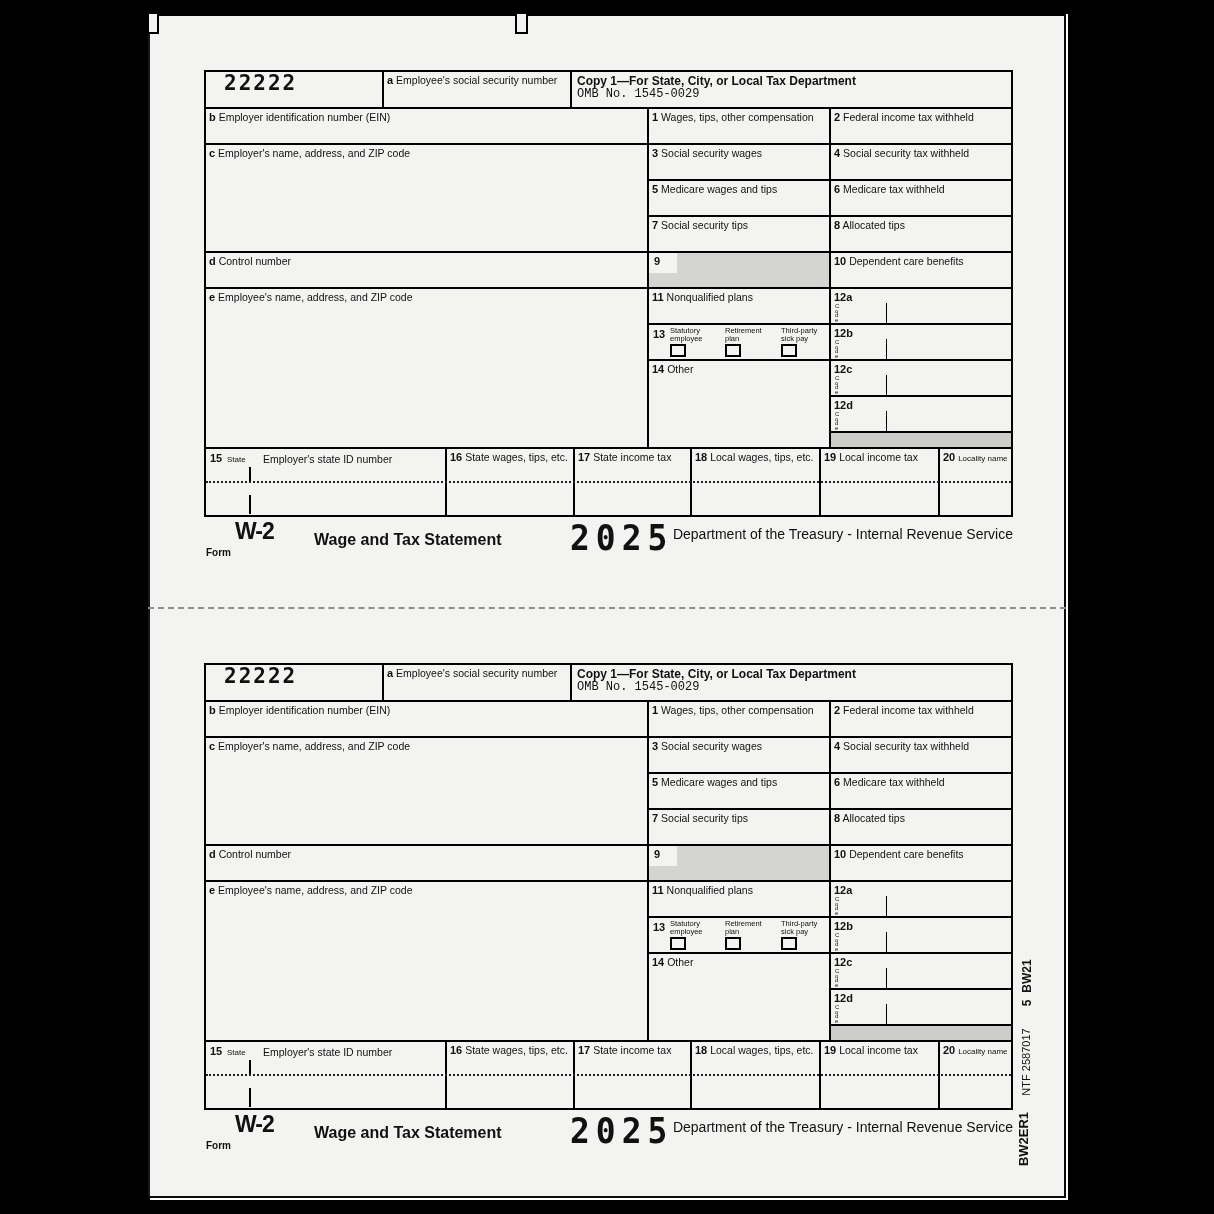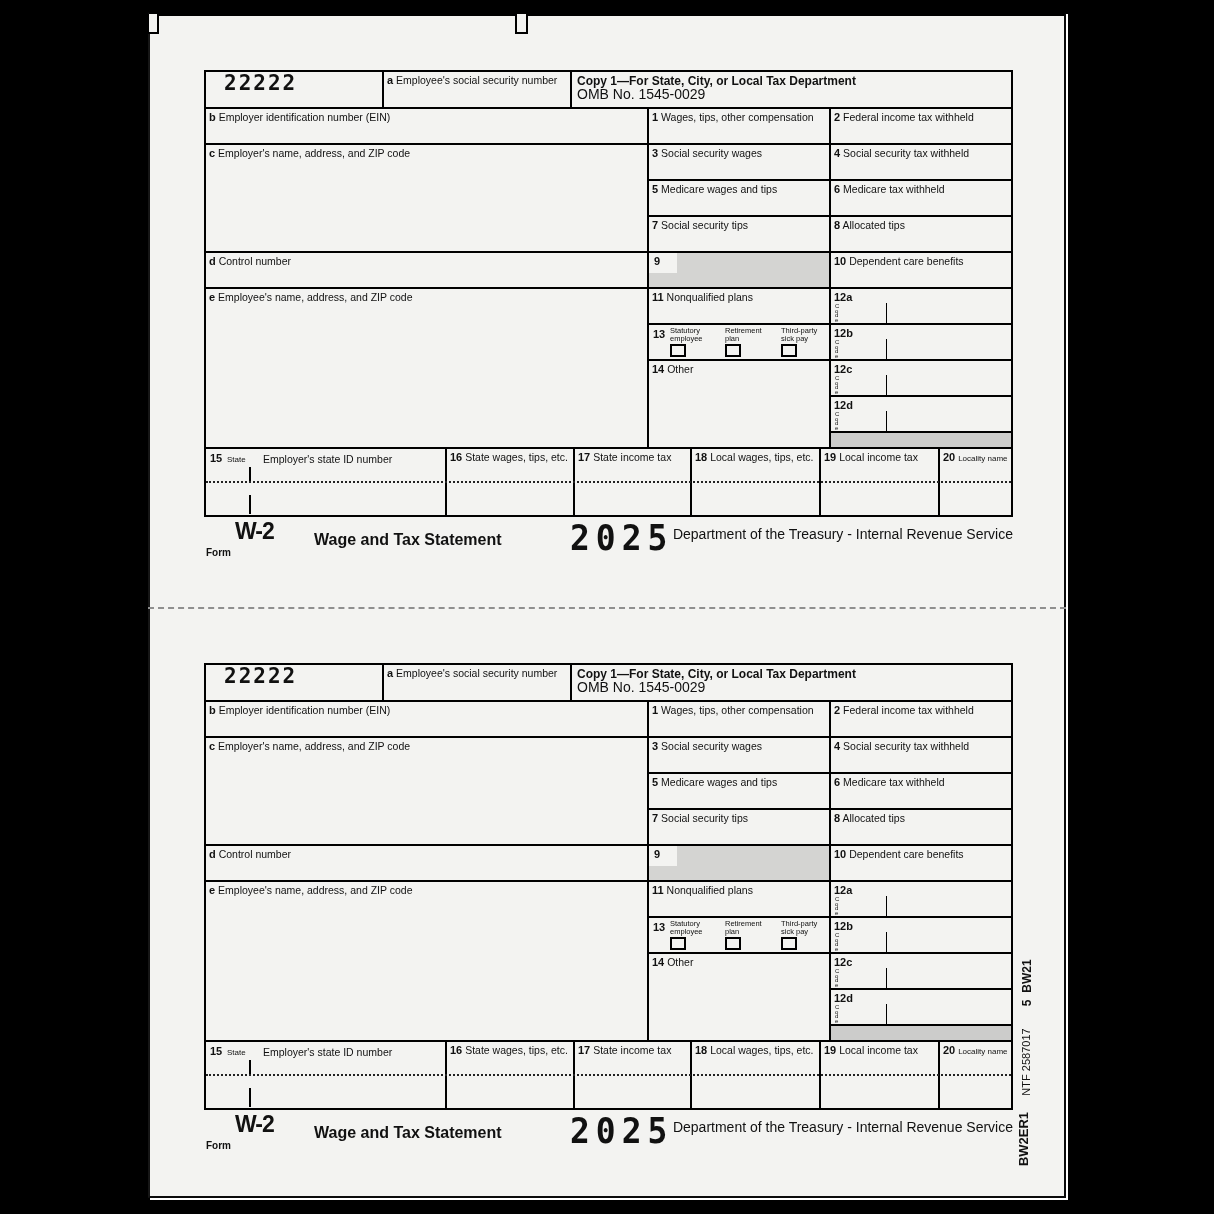--- a/index.html
+++ b/index.html
@@ -18,21 +18,21 @@
     box-sizing:border-box;background:#f3f3f1;}
   .cell{position:absolute;box-sizing:border-box;border-left:2px solid #000;border-top:2px solid #000;
     padding:2px 3px;font-size:10.5px;line-height:12px;}
   .nl{border-left:none}.nt{border-top:none}
   .bnum{font-weight:bold;font-size:11px;}
   .btxt{font-size:10.5px;}
   .sm{font-size:8px;}
   .code22222{font-family:"DejaVu Sans Mono",monospace;font-weight:bold;font-size:21px;
     letter-spacing:2px;padding:5px 0 0 18px;transform:scaleY(1.05);}
   .copy-title{font-weight:bold;font-size:12px;padding:2px 2px 0 2px;}
-  .omb{font-size:14px;padding:1px 2px;}
+  .omb{font-size:12px;padding:1px 2px;font-family:Liberation Mono, monospace;}
   .gray9{background:#d4d4d2;padding:0;}
   .lbl9{position:absolute;left:0;top:0;width:28px;height:20px;background:#f3f3f1;
     padding:2px 0 0 5px;font-weight:bold;font-size:11px;box-sizing:border-box;}
   .graystrip{background:#cccccb;padding:0;}
   .code-vert{position:absolute;left:4px;top:15px;font-size:6px;line-height:4.6px;
     white-space:pre-line;letter-spacing:0;}
   .code-div{position:absolute;left:55px;top:14px;bottom:0;width:1px;background:#000;}
   .cbgroup{position:absolute;top:2px;}
   .cblbl{font-size:7.5px;line-height:7.5px;white-space:pre-line;}
   .cb{width:16px;height:13px;border:2px solid #000;box-sizing:border-box;margin-top:2px;}

